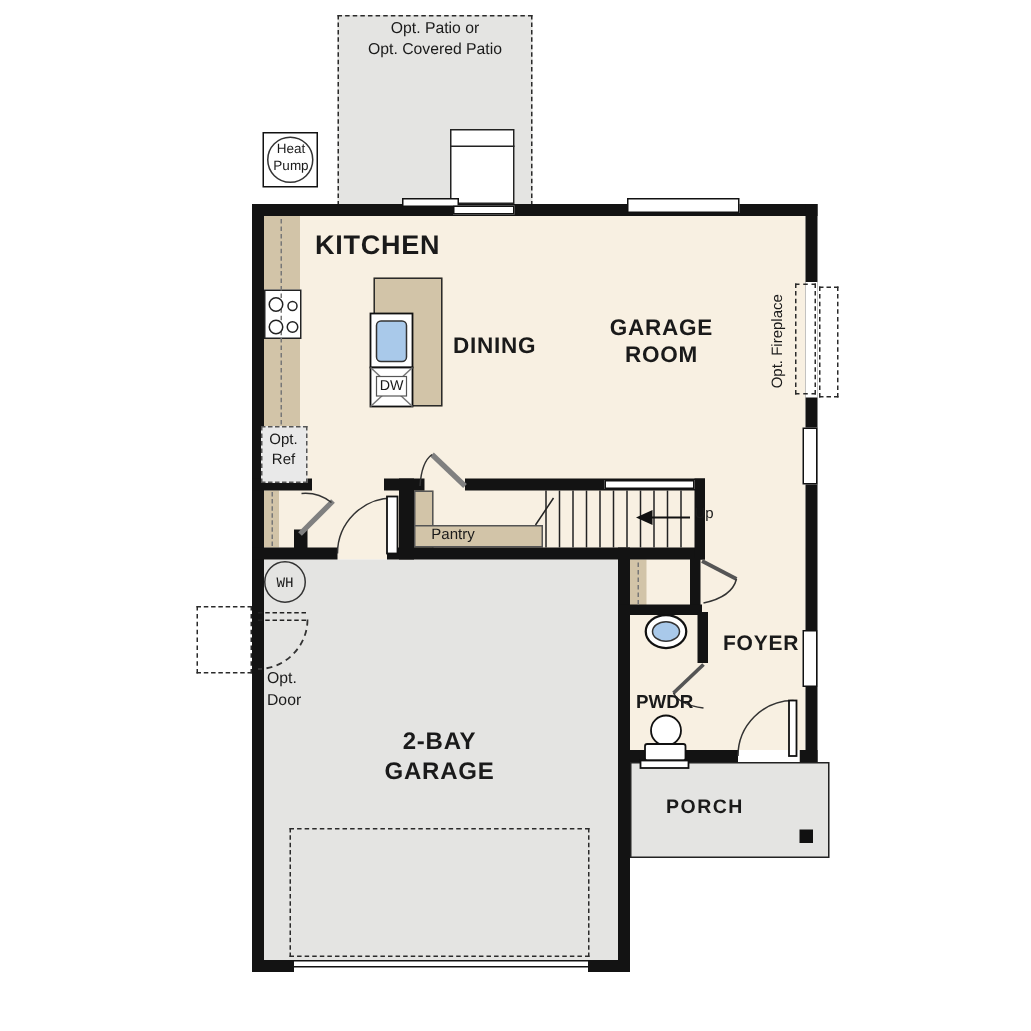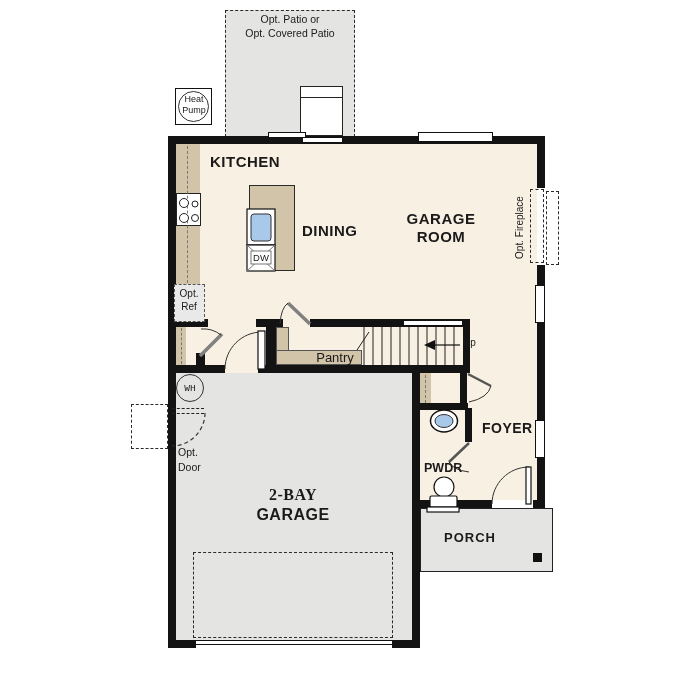--- a/index.html
+++ b/index.html
@@ -173,30 +173,30 @@
       <ellipse cx="444" cy="487" rx="10" ry="10"></ellipse>
       <rect x="430" y="496" width="27" height="11" rx="1.5"></rect>
       <rect x="427" y="507" width="32" height="5"></rect>
     </g>
   </svg>
 
   <div class="lbl ctr" style="left:290px;top:13px;font-size:10.5px;">Opt. Patio or</div>
   <div class="lbl ctr" style="left:290px;top:27px;font-size:10.5px;text-align:center;">Opt. Covered Patio</div>
   <div class="lbl ctr" style="left:194px;top:94px;font-size:9px;">Heat</div>
   <div class="lbl ctr" style="left:194px;top:105px;font-size:9px;">Pump</div>
-  <div class="lbl b" style="left:210px;top:153px;font-size:15px;letter-spacing:0.5px;">KITCHEN</div>
+  <div class="lbl b" style="left:210px;top:153px;font-size:18px;letter-spacing:0.5px;">KITCHEN</div>
   <div class="lbl b" style="left:302px;top:222px;font-size:15px;letter-spacing:0.5px;">DINING</div>
   <div class="lbl b ctr" style="left:441px;top:210px;font-size:15px;letter-spacing:0.5px;">GARAGE</div>
   <div class="lbl b ctr" style="left:441px;top:228px;font-size:15px;letter-spacing:0.5px;">ROOM</div>
   <div class="lbl" style="left:475px;top:221px;width:90px;height:13px;font-size:10px;text-align:center;transform:rotate(-90deg);">Opt. Fireplace</div>
   <div class="lbl ctr" style="left:189px;top:288px;font-size:10px;">Opt.</div>
   <div class="lbl ctr" style="left:189px;top:301px;font-size:10px;">Ref</div>
-  <div class="lbl ctr" style="left:335px;top:351px;font-size:13px;">Pantry</div>
+  <div class="lbl ctr" style="left:302px;top:351px;font-size:10px;">Pantry</div>
   <div class="lbl" style="left:463px;top:337px;font-size:10px;">Up</div>
   <div class="lbl ctr" style="left:261px;top:253px;font-size:9.5px;">DW</div>
   <div class="lbl" style="left:178px;top:446px;font-size:10.5px;">Opt.</div>
   <div class="lbl" style="left:178px;top:461px;font-size:10.5px;">Door</div>
-  <div class="lbl b ctr" style="left:293px;top:486px;font-size:16px;letter-spacing:0.5px;font-family:Liberation Serif, serif;">2-BAY</div>
+  <div class="lbl b ctr" style="left:293px;top:486px;font-size:16px;letter-spacing:0.5px;">2-BAY</div>
   <div class="lbl b ctr" style="left:293px;top:506px;font-size:16px;letter-spacing:0.5px;">GARAGE</div>
   <div class="lbl b" style="left:482px;top:420px;font-size:14px;letter-spacing:0.5px;">FOYER</div>
   <div class="lbl b" style="left:424px;top:461px;font-size:12.5px;">PWDR</div>
   <div class="lbl b ctr" style="left:470px;top:531px;font-size:13px;letter-spacing:1px;">PORCH</div>
 </div>
 
 </body></html>

